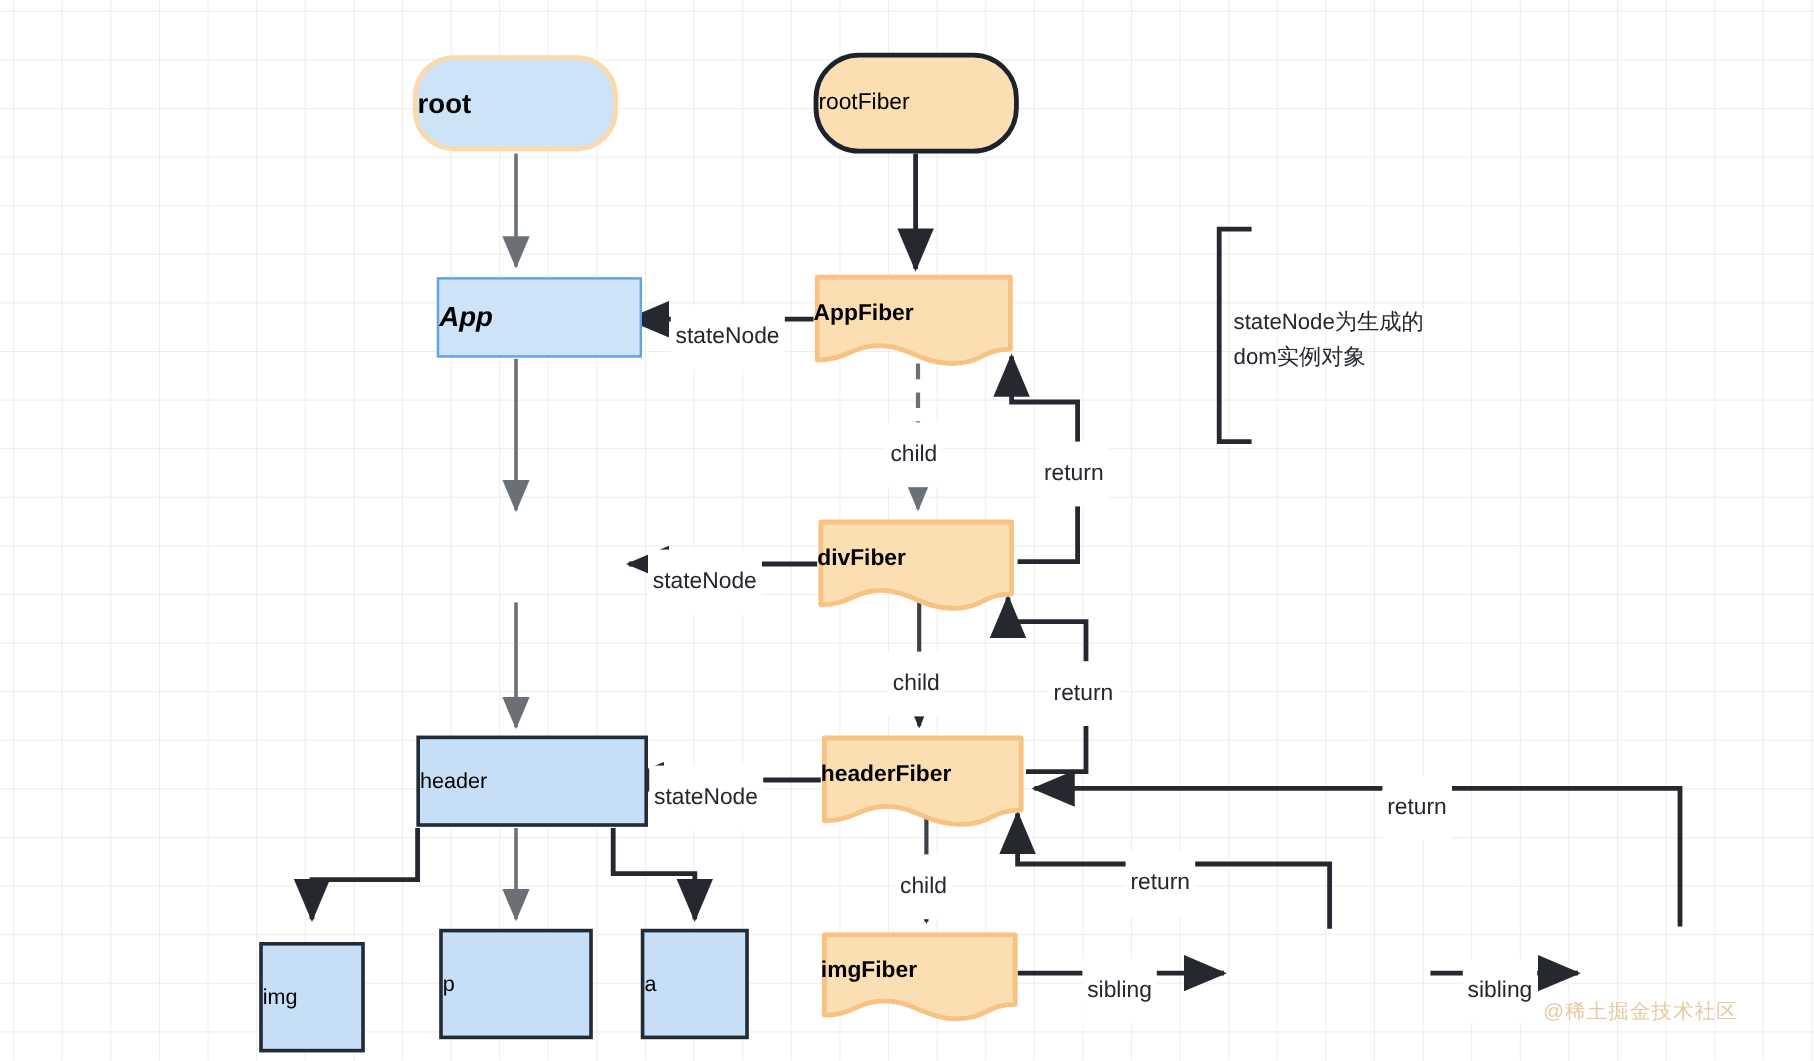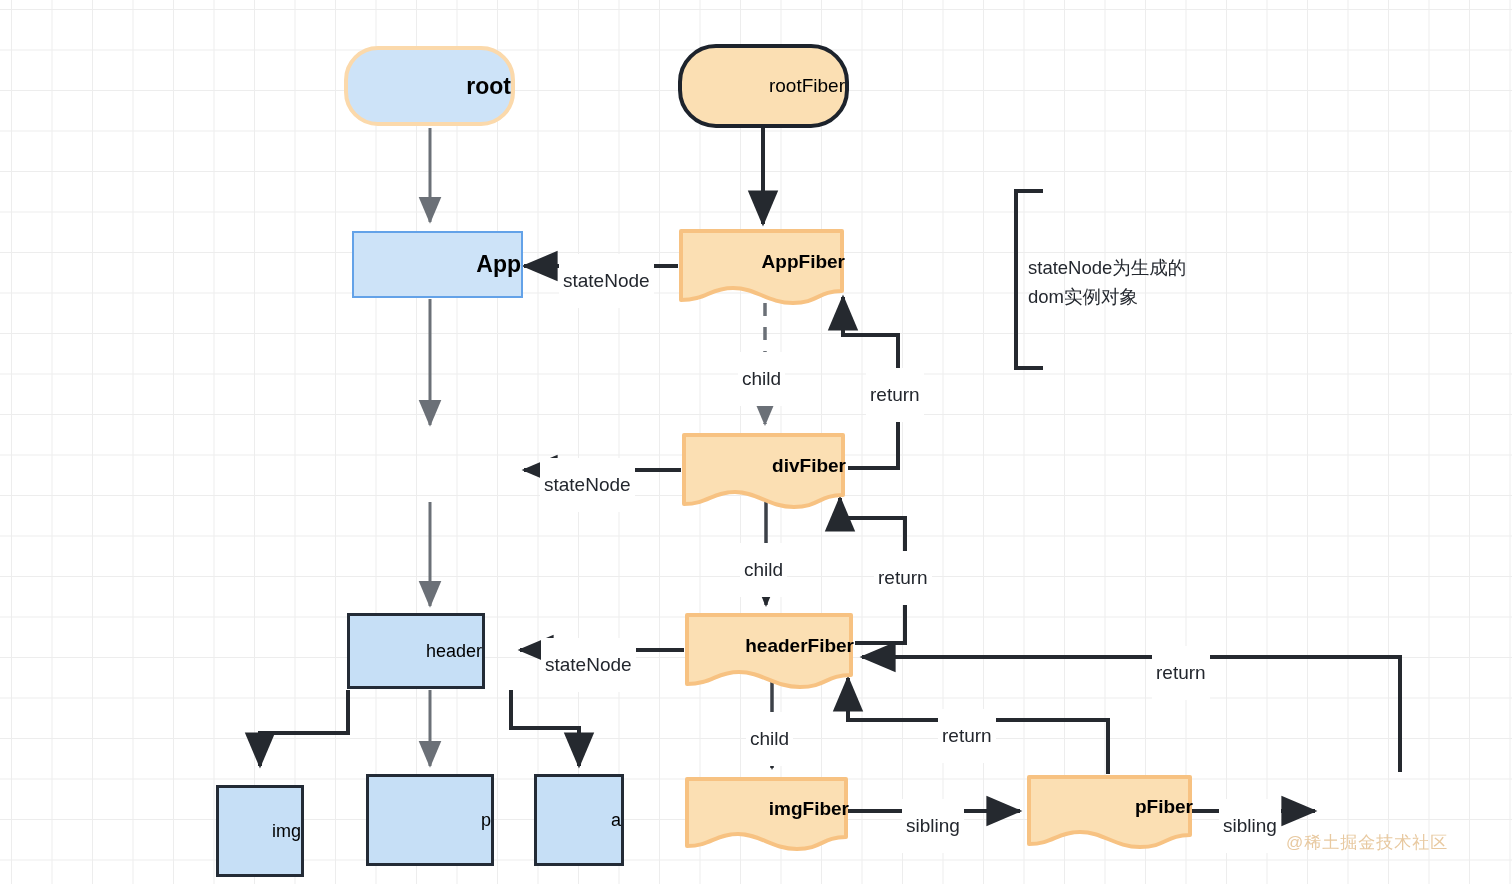--- a/index.html
+++ b/index.html
@@ -13,21 +13,21 @@
     position:relative;
     width:1512px;height:884px;
     background-color:#ffffff;
     background-image:
       linear-gradient(to right,#ededed 1px,transparent 1px),
       linear-gradient(to bottom,#ededed 1px,transparent 1px);
     background-size:40.5px 40.5px;
     background-position:11px 9px;
   }
   #edges{position:absolute;inset:0;width:1512px;height:884px;}
-  .node{position:absolute;box-sizing:border-box;display:flex;align-items:center;justify-content:flex-end;text-align:center;}
+  .node{position:absolute;box-sizing:border-box;display:flex;align-items:center;justify-content:flex-start;text-align:center;}
   .node span{display:block;line-height:1.15;}
 
   
   .dom-pill{
     background:#cde3f8;border:4px solid #fbd9ab;border-radius:34px;
   }
   .dom-rect{
     background:#cde3f8;border:2px solid #63a2e8;
   }
   .dom-rect-dark{
@@ -105,26 +105,26 @@
     <path d="M681,470 L524,470" stroke="#25292f" stroke-width="4" fill="none" marker-end="url(#ahDark)"></path>
     <path d="M684,650 L520,650" stroke="#25292f" stroke-width="4" fill="none" marker-end="url(#ahDark)"></path>
 
     <path d="M1043,191 L1016,191 L1016,368 L1043,368" stroke="#25292f" stroke-width="4" fill="none"></path>
   </svg>
 
   <div class="node dom-pill" style="left:344px;top:46px;width:171px;height:80px;">
     <span class="t23 b">root</span>
   </div>
 
-  <div class="node dom-rect" style="left:352px;top:231px;width:171px;height:67px;">
+  <div class="node dom-rect" style="left:364px;top:231px;width:171px;height:67px;font-style:italic;">
     <span class="t23 b">App</span>
   </div>
 
 
-  <div class="node dom-rect-dark" style="left:347px;top:613px;width:138px;height:76px;">
+  <div class="node dom-rect-dark" style="left:347px;top:613px;width:193px;height:76px;">
     <span class="t18">header</span>
   </div>
 
   <div class="node dom-rect-dark" style="left:216px;top:785px;width:88px;height:92px;">
     <span class="t18">img</span>
   </div>
 
   <div class="node dom-rect-dark" style="left:366px;top:774px;width:128px;height:92px;">
     <span class="t18">p</span>
   </div>
@@ -158,26 +158,20 @@
     <span class="t19 b" style="margin-top:-10px;">headerFiber</span>
   </div>
 
   <div class="node fiber-doc" style="left:684px;top:776px;width:165px;height:76px;">
     <svg viewBox="0 0 165 76" preserveAspectRatio="none">
       <path d="M3,3 L162,3 L162,61 C138,61 138,73 113,73 C88,73 76,58 54,58 C31,58 27,70 3,70 Z" fill="#fbdfb3" stroke="#f7c282" stroke-width="4" stroke-linejoin="round"></path>
     </svg>
     <span class="t19 b" style="margin-top:-10px;">imgFiber</span>
   </div>
 
-  <div class="node fiber-doc" style="left:1026px;top:774px;width:167px;height:76px;">
-    <svg viewBox="0 0 167 76" preserveAspectRatio="none">
-      <path d="M3,3 L164,3 L164,61 C140,61 140,73 114,73 C89,73 77,58 54,58 C31,58 27,70 3,70 Z" fill="#fbdfb3" stroke="#f7c282" stroke-width="4" stroke-linejoin="round"></path>
-    </svg>
-    <span class="t19 b" style="margin-top:-10px;">pFiber</span>
-  </div>
 
 
   <div class="lbl t19" style="left:559px;top:254px;">stateNode</div>
   <div class="lbl t19" style="left:540px;top:458px;">stateNode</div>
   <div class="lbl t19" style="left:541px;top:638px;">stateNode</div>
 
   <div class="lbl t19" style="left:738px;top:352px;">child</div>
   <div class="lbl t19" style="left:740px;top:543px;">child</div>
   <div class="lbl t19" style="left:746px;top:712px;">child</div>
 

